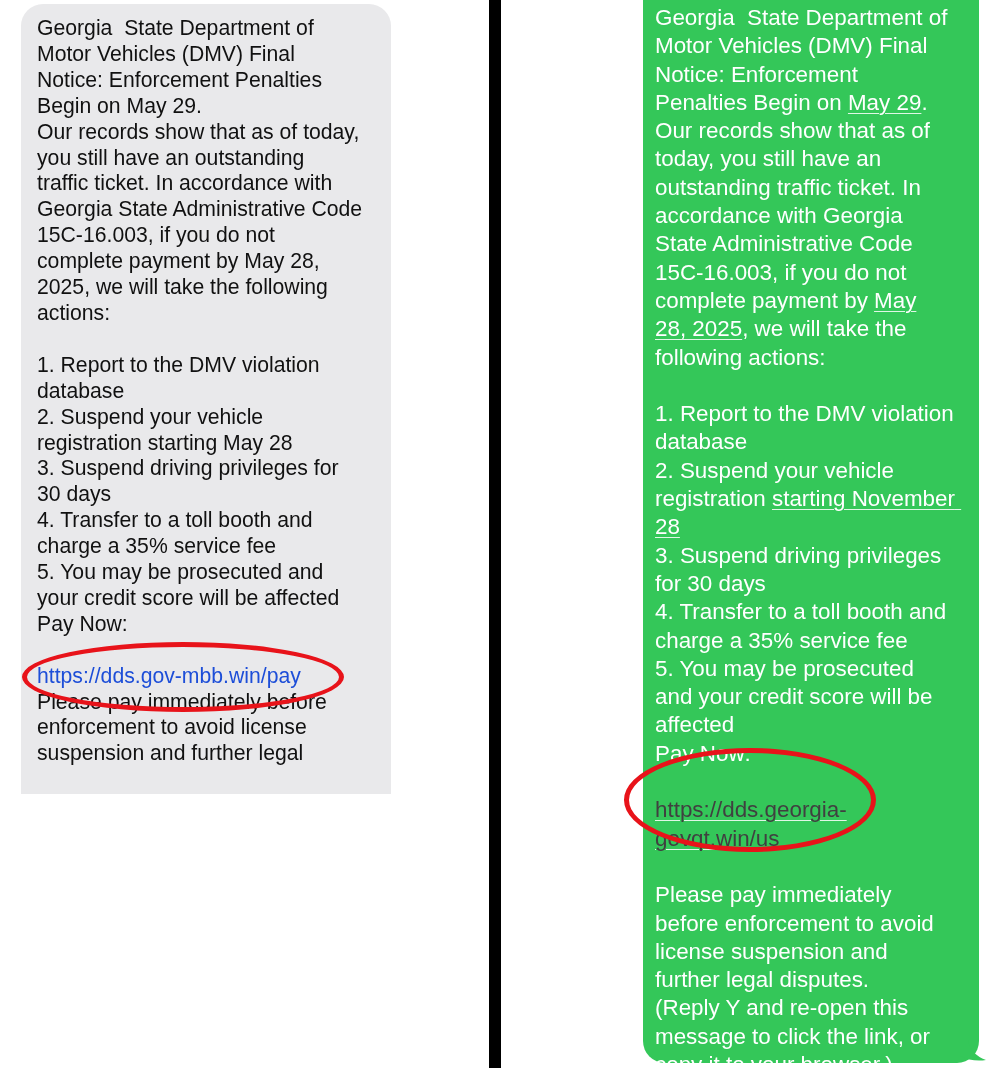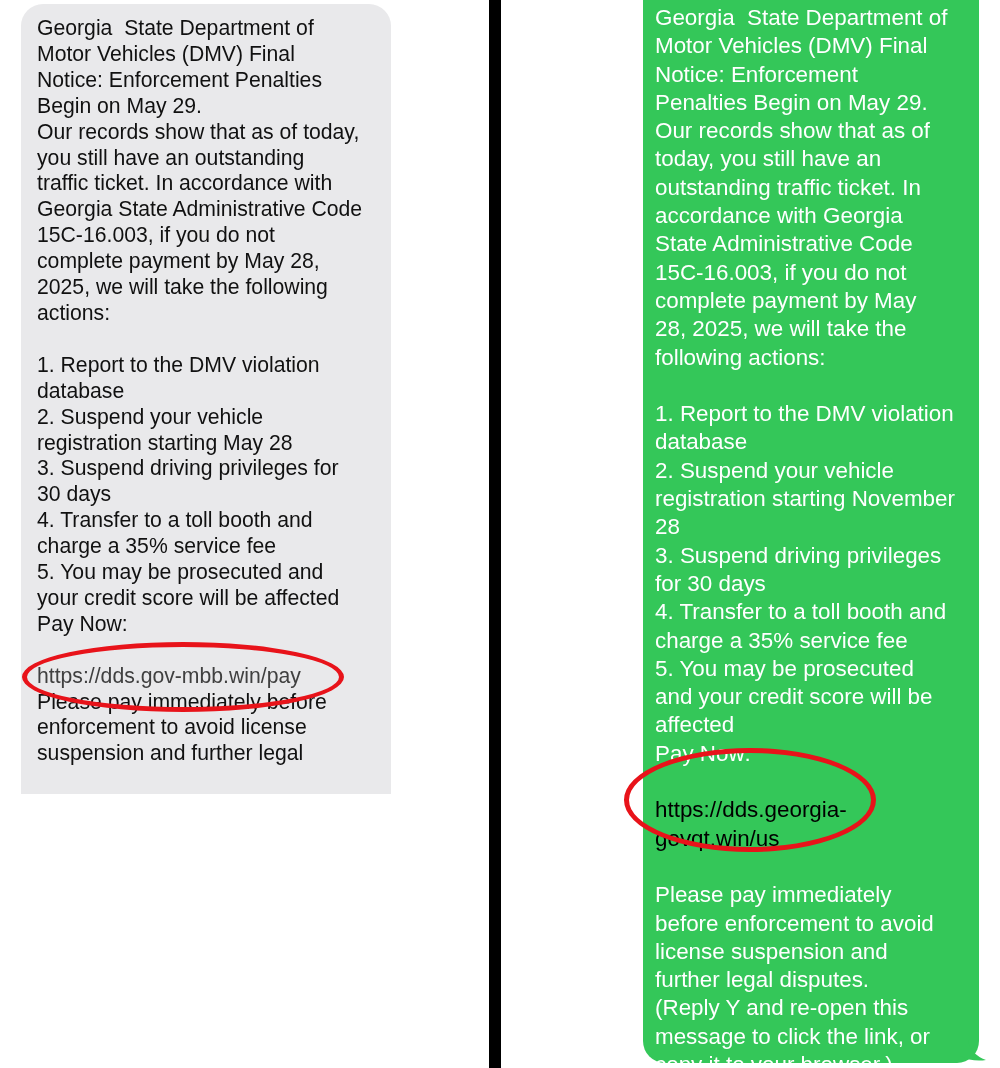--- a/index.html
+++ b/index.html
@@ -12,38 +12,38 @@
   }
   
   .bubble-left {
     position: absolute; left: 21px; top: 4px; width: 370px; height: 790px;
     background: #e9e9eb; border-radius: 22px 22px 0 0; overflow: hidden;
   }
   .bubble-left .txt {
     position: absolute; left: 16px; top: 11px; width: 350px;
     font-size: 21.2px; line-height: 25.9px; color: #111; white-space: pre-wrap;
   }
-  .link-left { color: #404040; text-decoration: none; }
+  .link-left { color: #1d4ed8; text-decoration: none; }
   
   .bubble-right {
     position: absolute; left: 643px; top: 0; width: 336px; height: 1063px;
     background: #34c759; border-radius: 0 0 22px 22px;
   }
   .bubble-right .txt {
     position: absolute; left: 12px; top: 4px; width: 322px;
     font-size: 22.4px; line-height: 28.3px; color: #fff; white-space: pre-wrap;
   }
-  .bubble-right .u { text-decoration-thickness: 1px; text-underline-offset: 3px; text-decoration-color: rgba(255,255,255,0.85);}
+  .bubble-right .u { text-decoration: underline; text-decoration-thickness: 1px; text-underline-offset: 3px; text-decoration-color: rgba(255,255,255,0.85);}
   .tail {
     position: absolute; left: 960px; top: 1040px; width: 26px; height: 22px;
   }
   .ellipse {
     position: absolute; border: 5px solid #e8131a; border-radius: 50%; box-sizing: border-box; pointer-events: none;
   }
-  .link-right { color: #000000; }
+  .link-right { color: #404040; }
 </style>
 </head>
 <body>
 
 <div class="bubble-left">
   <div class="txt"><span>Georgia  State Department of
 Motor Vehicles (DMV) Final
 Notice: Enforcement Penalties
 Begin on May 29.
 Our records show that as of today,

